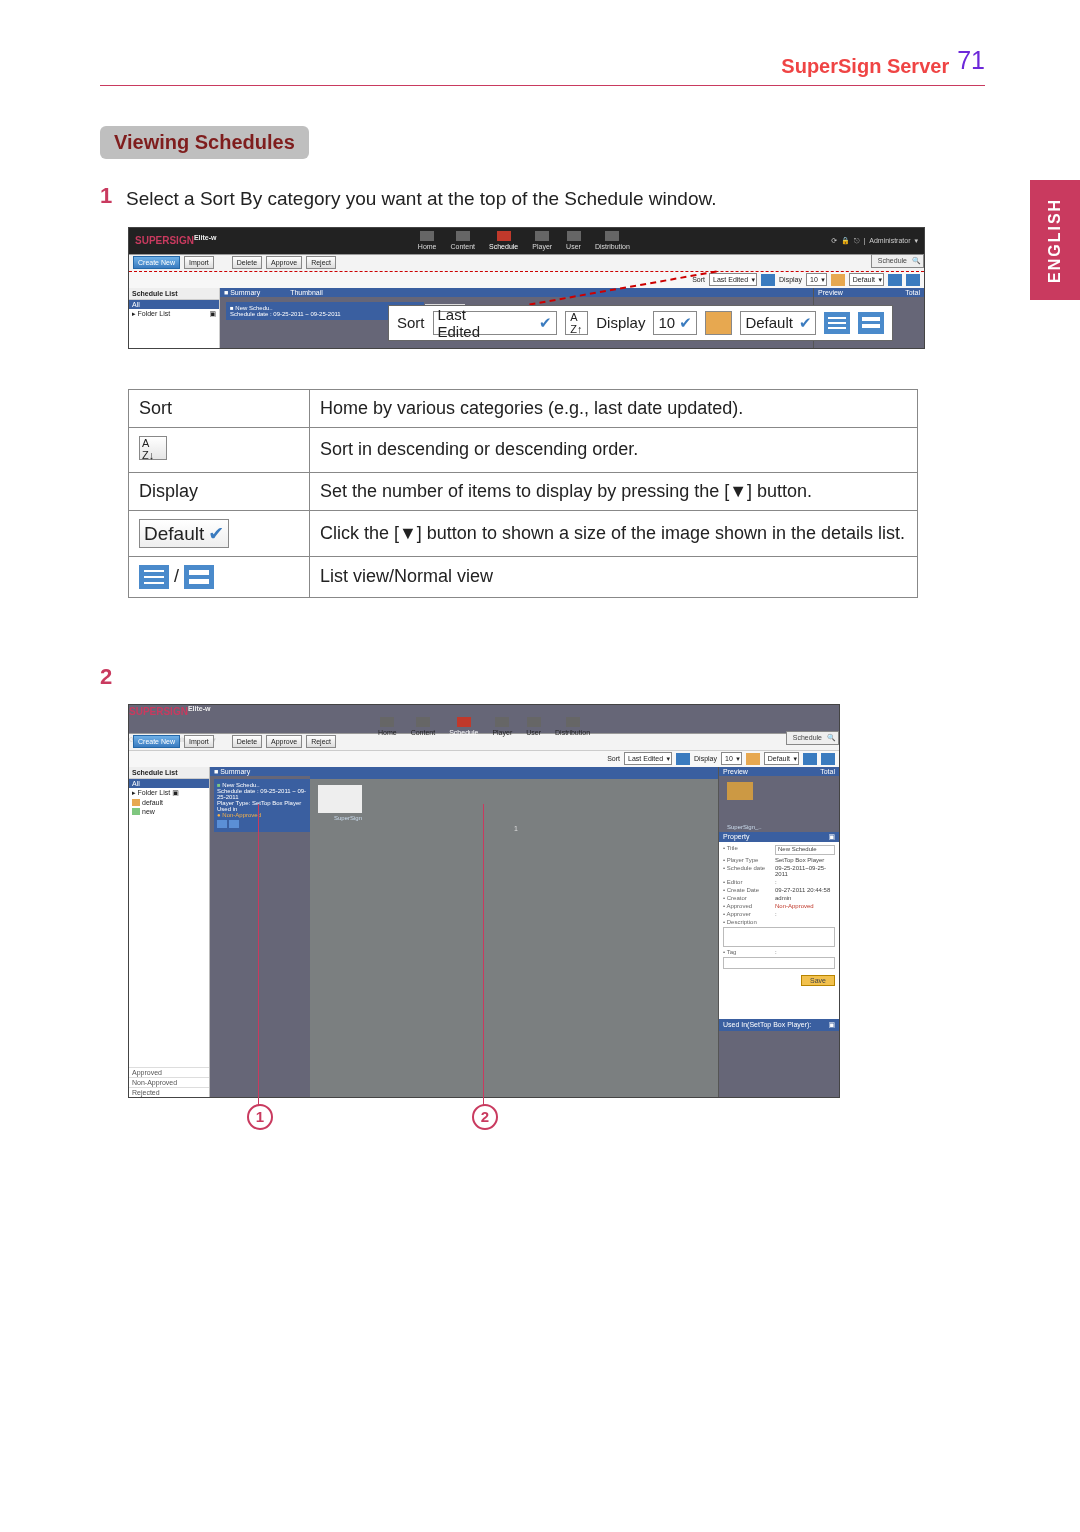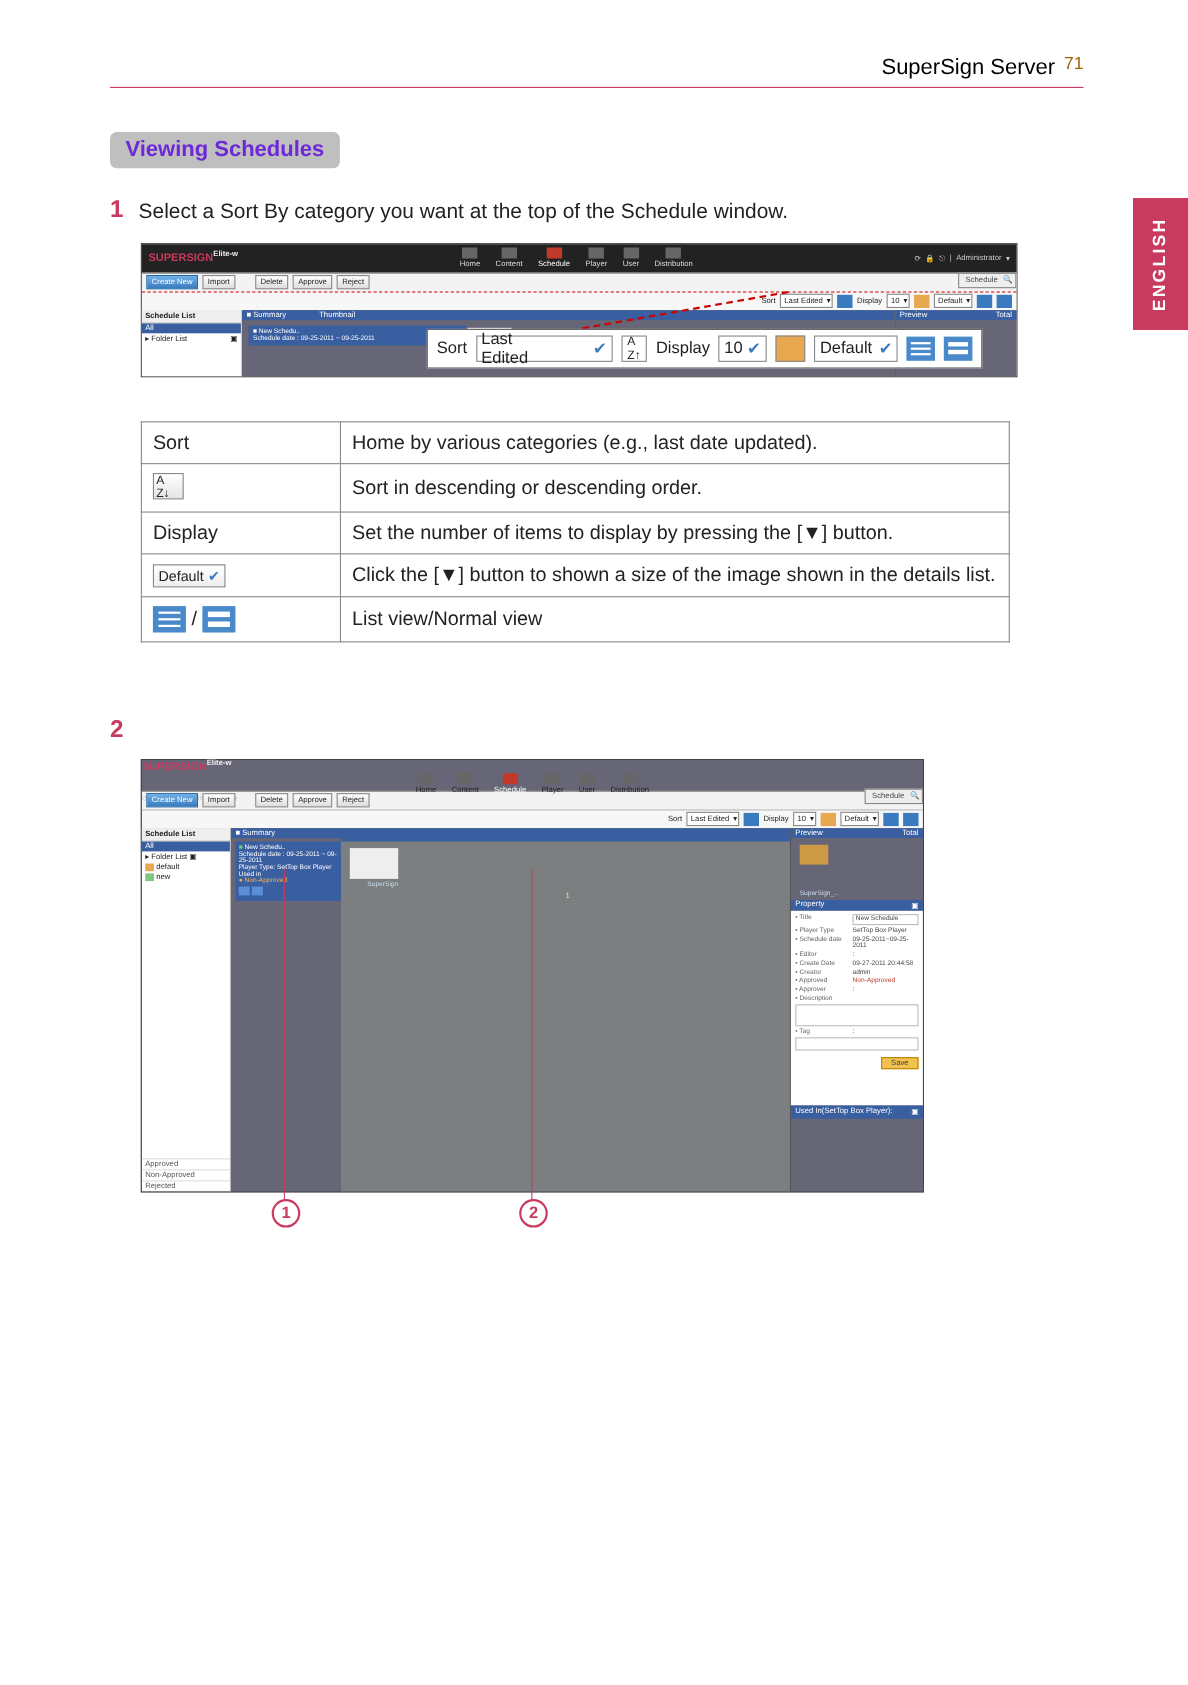--- a/index.html
+++ b/index.html
@@ -18,27 +18,27 @@
   .header-row {
     display: flex;
     justify-content: flex-end;
     align-items: baseline;
     border-bottom: 1px solid #c93a5f;
     padding-bottom: 6px;
     margin-bottom: 40px;
   }
   .header-title {
     font-size: 20px;
-    font-weight: normal;
-    color: #000000;
+    font-weight: bold;
+    color: #ef4444;
     margin-right: 8px;
   }
   .header-page {
-    font-size: 16px;
-    color: #a16207;
+    font-size: 25px;
+    color: #6d28d9;
     position: relative;
     top: -4px;
   }
   .lang-tab {
     position: absolute;
     right: 0;
     top: 180px;
     width: 50px;
     height: 120px;
     background: #c93a5f;
@@ -54,21 +54,21 @@
     letter-spacing: 2px;
   }
   h1 {
     font-size: 30px;
     font-weight: bold;
     margin: 0 0 14px 0;
   }
   .section-pill {
     display: inline-block;
     background: #bfbfbf;
-    color: #6d28d9;
+    color: #7f1d1d;
     font-size: 20px;
     font-weight: bold;
     padding: 5px 14px;
     border-radius: 6px;
     margin-bottom: 18px;
   }
   .step {
     display: flex;
     margin: 6px 0 14px 0;
   }
@@ -213,21 +213,21 @@
   table.menu th {
     background:#f0f0f0; border:1px solid #888; padding:8px 10px; text-align:center;
     font-weight:bold;
   }
   table.menu td {
     border:1px solid #888; padding:8px 10px; vertical-align:middle;
   }
   table.menu td:first-child{ width:160px; text-align:left;}
   .ic-az{ display:inline-block; width:28px; height:24px; background:linear-gradient(#fff,#e5e5e5); border:1px solid #888; font-size:11px; line-height:12px; text-align:left; padding:0 2px; box-sizing:border-box;}
   .ic-az::after{content:"A\A Z↓"; white-space:pre;}
-  .ic-def{ display:inline-block; border:1px solid #888; background:linear-gradient(#fff,#eee); font-size:13px; padding:2px 4px;}
+  .ic-def{ display:inline-block; border:1px solid #888; background:linear-gradient(#fff,#eee); font-size:19px; padding:2px 4px;}
   .ic-def .car{color:#3a7bbf; margin-left:4px;}
   .ic-list{ display:inline-block; width:30px; height:24px; background:#4a8acb; vertical-align:middle;}
   .ic-list.l1{ background:
     linear-gradient(#fff,#fff) 5px 5px/20px 2px no-repeat,
     linear-gradient(#fff,#fff) 5px 11px/20px 2px no-repeat,
     linear-gradient(#fff,#fff) 5px 17px/20px 2px no-repeat,
     #4a8acb;}
   .ic-list.l2{ background:
     linear-gradient(#fff,#fff) 5px 5px/20px 5px no-repeat,
     linear-gradient(#fff,#fff) 5px 14px/20px 5px no-repeat,

